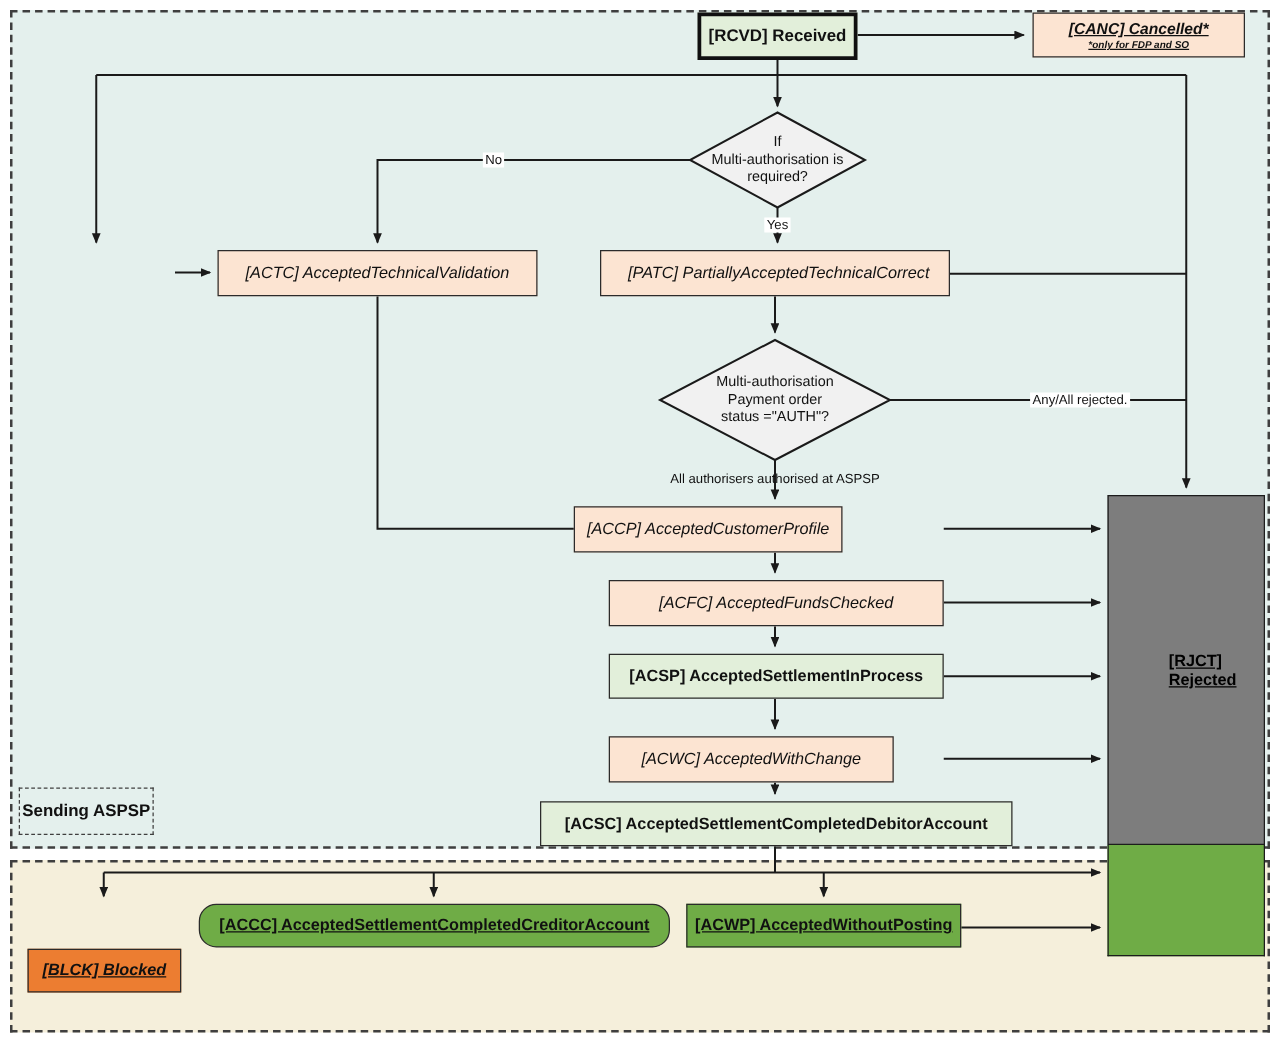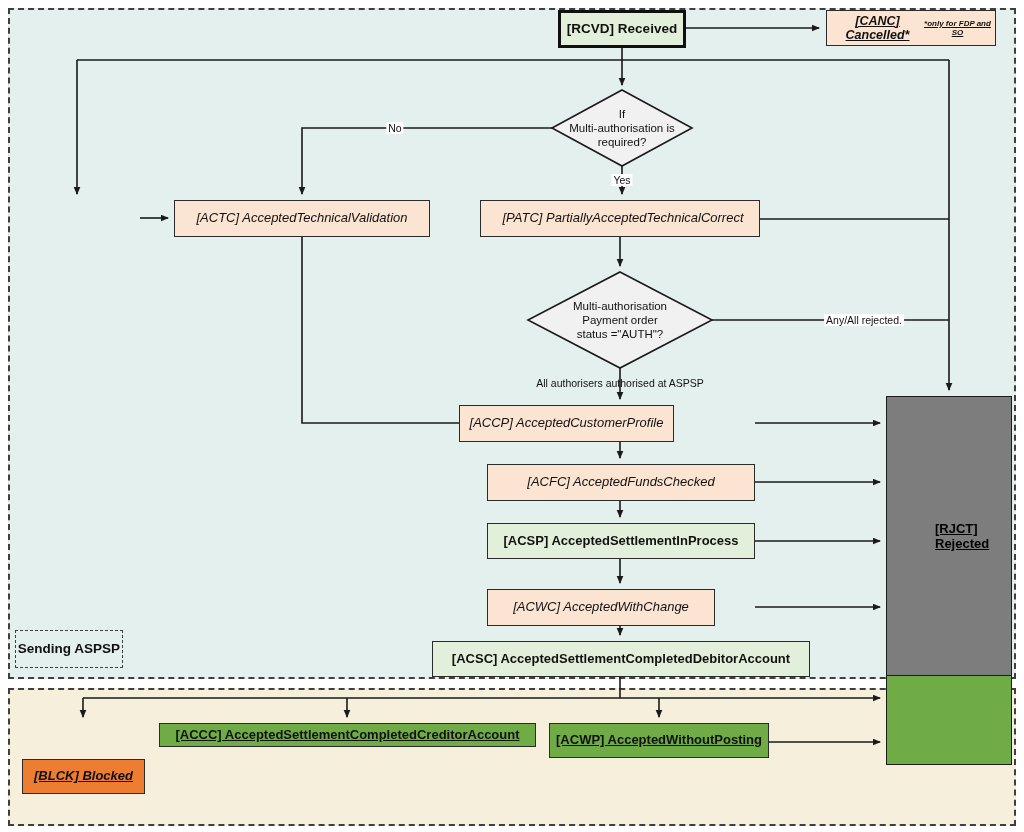--- a/index.html
+++ b/index.html
@@ -18,21 +18,21 @@
   .node{
     position:absolute;border:1.6px solid #2b2b2b;box-sizing:border-box;
     display:flex;align-items:center;justify-content:center;text-align:center;
     font-size:13px;line-height:1.1;padding:1px 4px;
   }
   .peach{background:var(--peach);font-style:italic;}
   .lgreen{background:var(--light-green);font-weight:bold;}
   .green{background:var(--green);font-weight:bold;text-decoration:underline;}
   .orange{background:var(--orange);font-style:italic;font-weight:600;text-decoration:underline;margin-top:36px;}
   .thick{border-width:3px;border-color:#101010;font-weight:bold;font-size:13.5px;}
-  .node.two-line{flex-direction:row;line-height:1.15;}
+  .node.two-line{flex-direction:column;line-height:1.15;}
   .canc-main{font-size:12.5px;font-weight:600;font-style:italic;text-decoration:underline;}
   .canc-note{font-size:8px;font-style:italic;text-decoration:underline;font-weight:600;}
   .diamond-label{
     position:absolute;text-align:center;font-size:11.5px;line-height:1.22;
     transform:translate(-50%,-50%);white-space:nowrap;
   }
   .edge-label{
     position:absolute;transform:translate(-50%,-50%);font-size:10.5px;
     background:#ffffff;padding:0 2px;white-space:nowrap;
   }
@@ -129,21 +129,21 @@
   <div class="node peach" style="left:487px;top:464px;width:268px;height:37px;">[ACFC] AcceptedFundsChecked</div>
 
   <div class="node lgreen" style="left:487px;top:523px;width:268px;height:36px;">[ACSP] AcceptedSettlementInProcess</div>
 
   <div class="node peach" style="left:487px;top:589px;width:228px;height:37px;">[ACWC] AcceptedWithChange</div>
 
   <div class="node lgreen" style="left:432px;top:641px;width:378px;height:36px;">[ACSC] AcceptedSettlementCompletedDebitorAccount</div>
 
   <div class="node orange" style="left:22px;top:723px;width:123px;height:35px;">[BLCK] Blocked</div>
 
-  <div class="node green" style="left:159px;top:723px;width:377px;height:24px;">[ACCC] AcceptedSettlementCompletedCreditorAccount</div>
+  <div class="node green" style="left:159px;top:723px;width:377px;height:35px;border-radius:14px;">[ACCC] AcceptedSettlementCompletedCreditorAccount</div>
 
   <div class="node green" style="left:549px;top:723px;width:220px;height:35px;">[ACWP] AcceptedWithoutPosting</div>
 
   <div class="region-tag" style="left:15px;top:630px;width:108px;height:38px;">
     <div>Sending ASPSP</div>
   </div>
 
 </div>
 
 </body></html>

